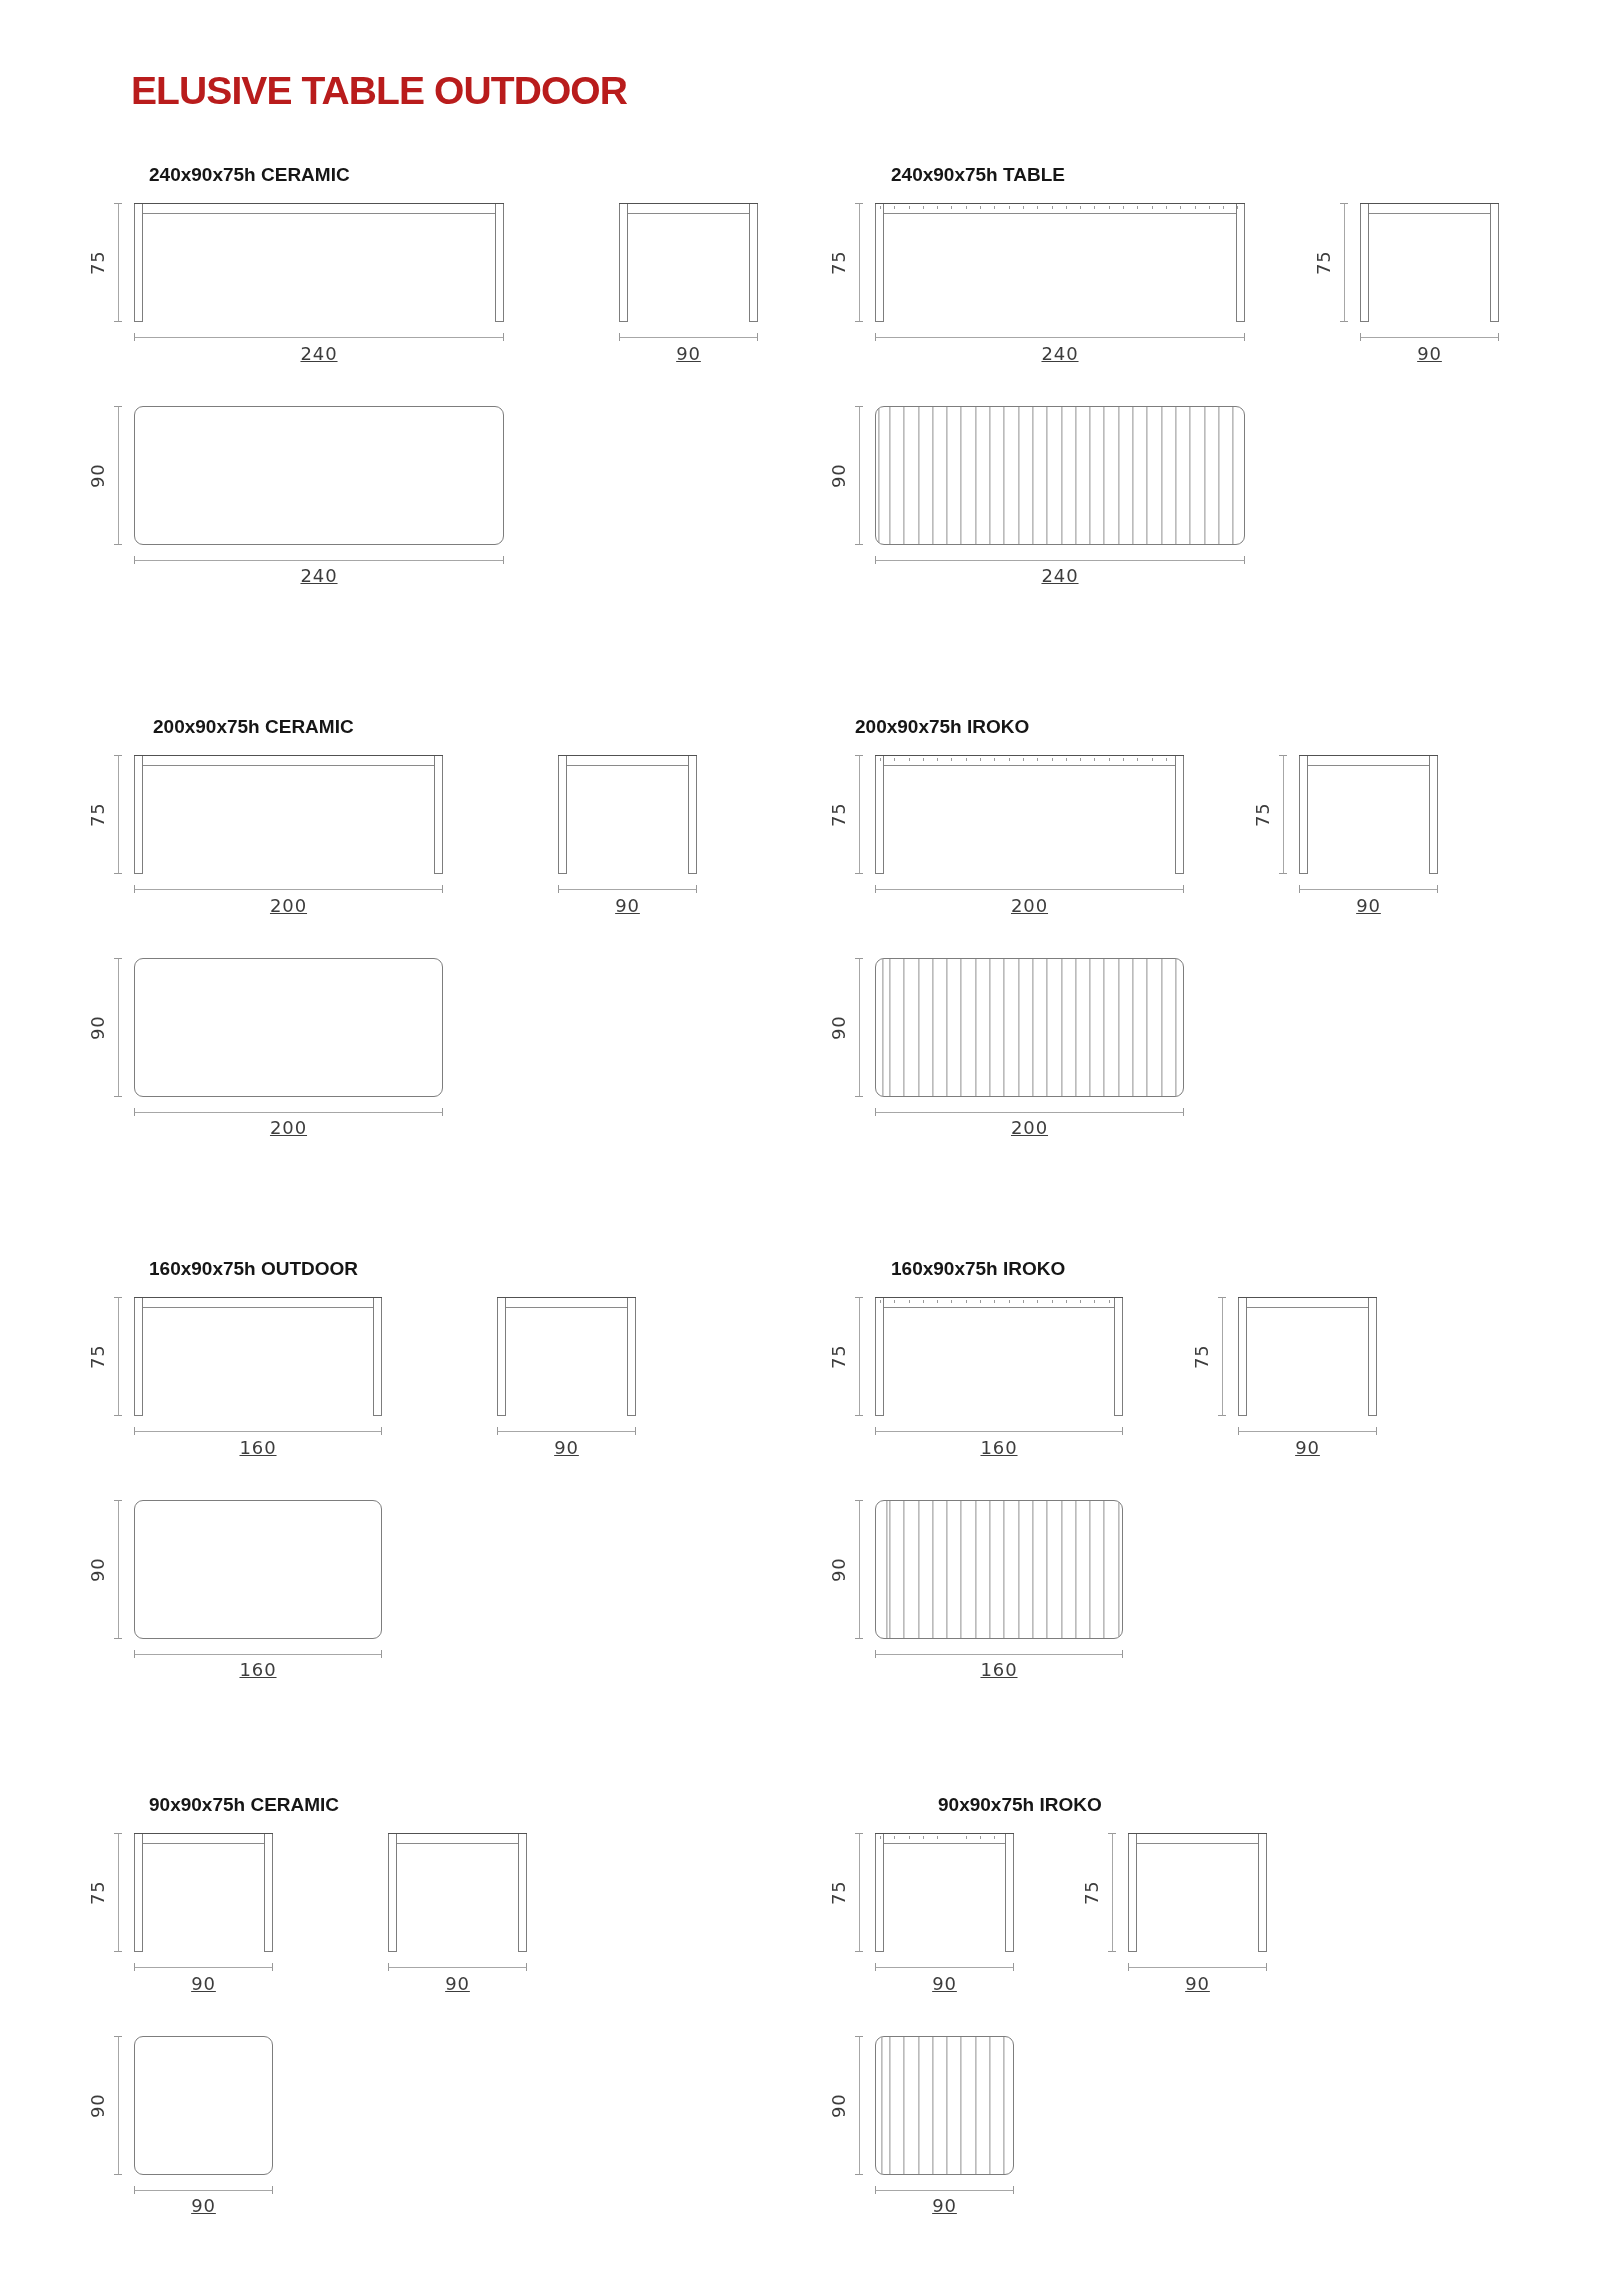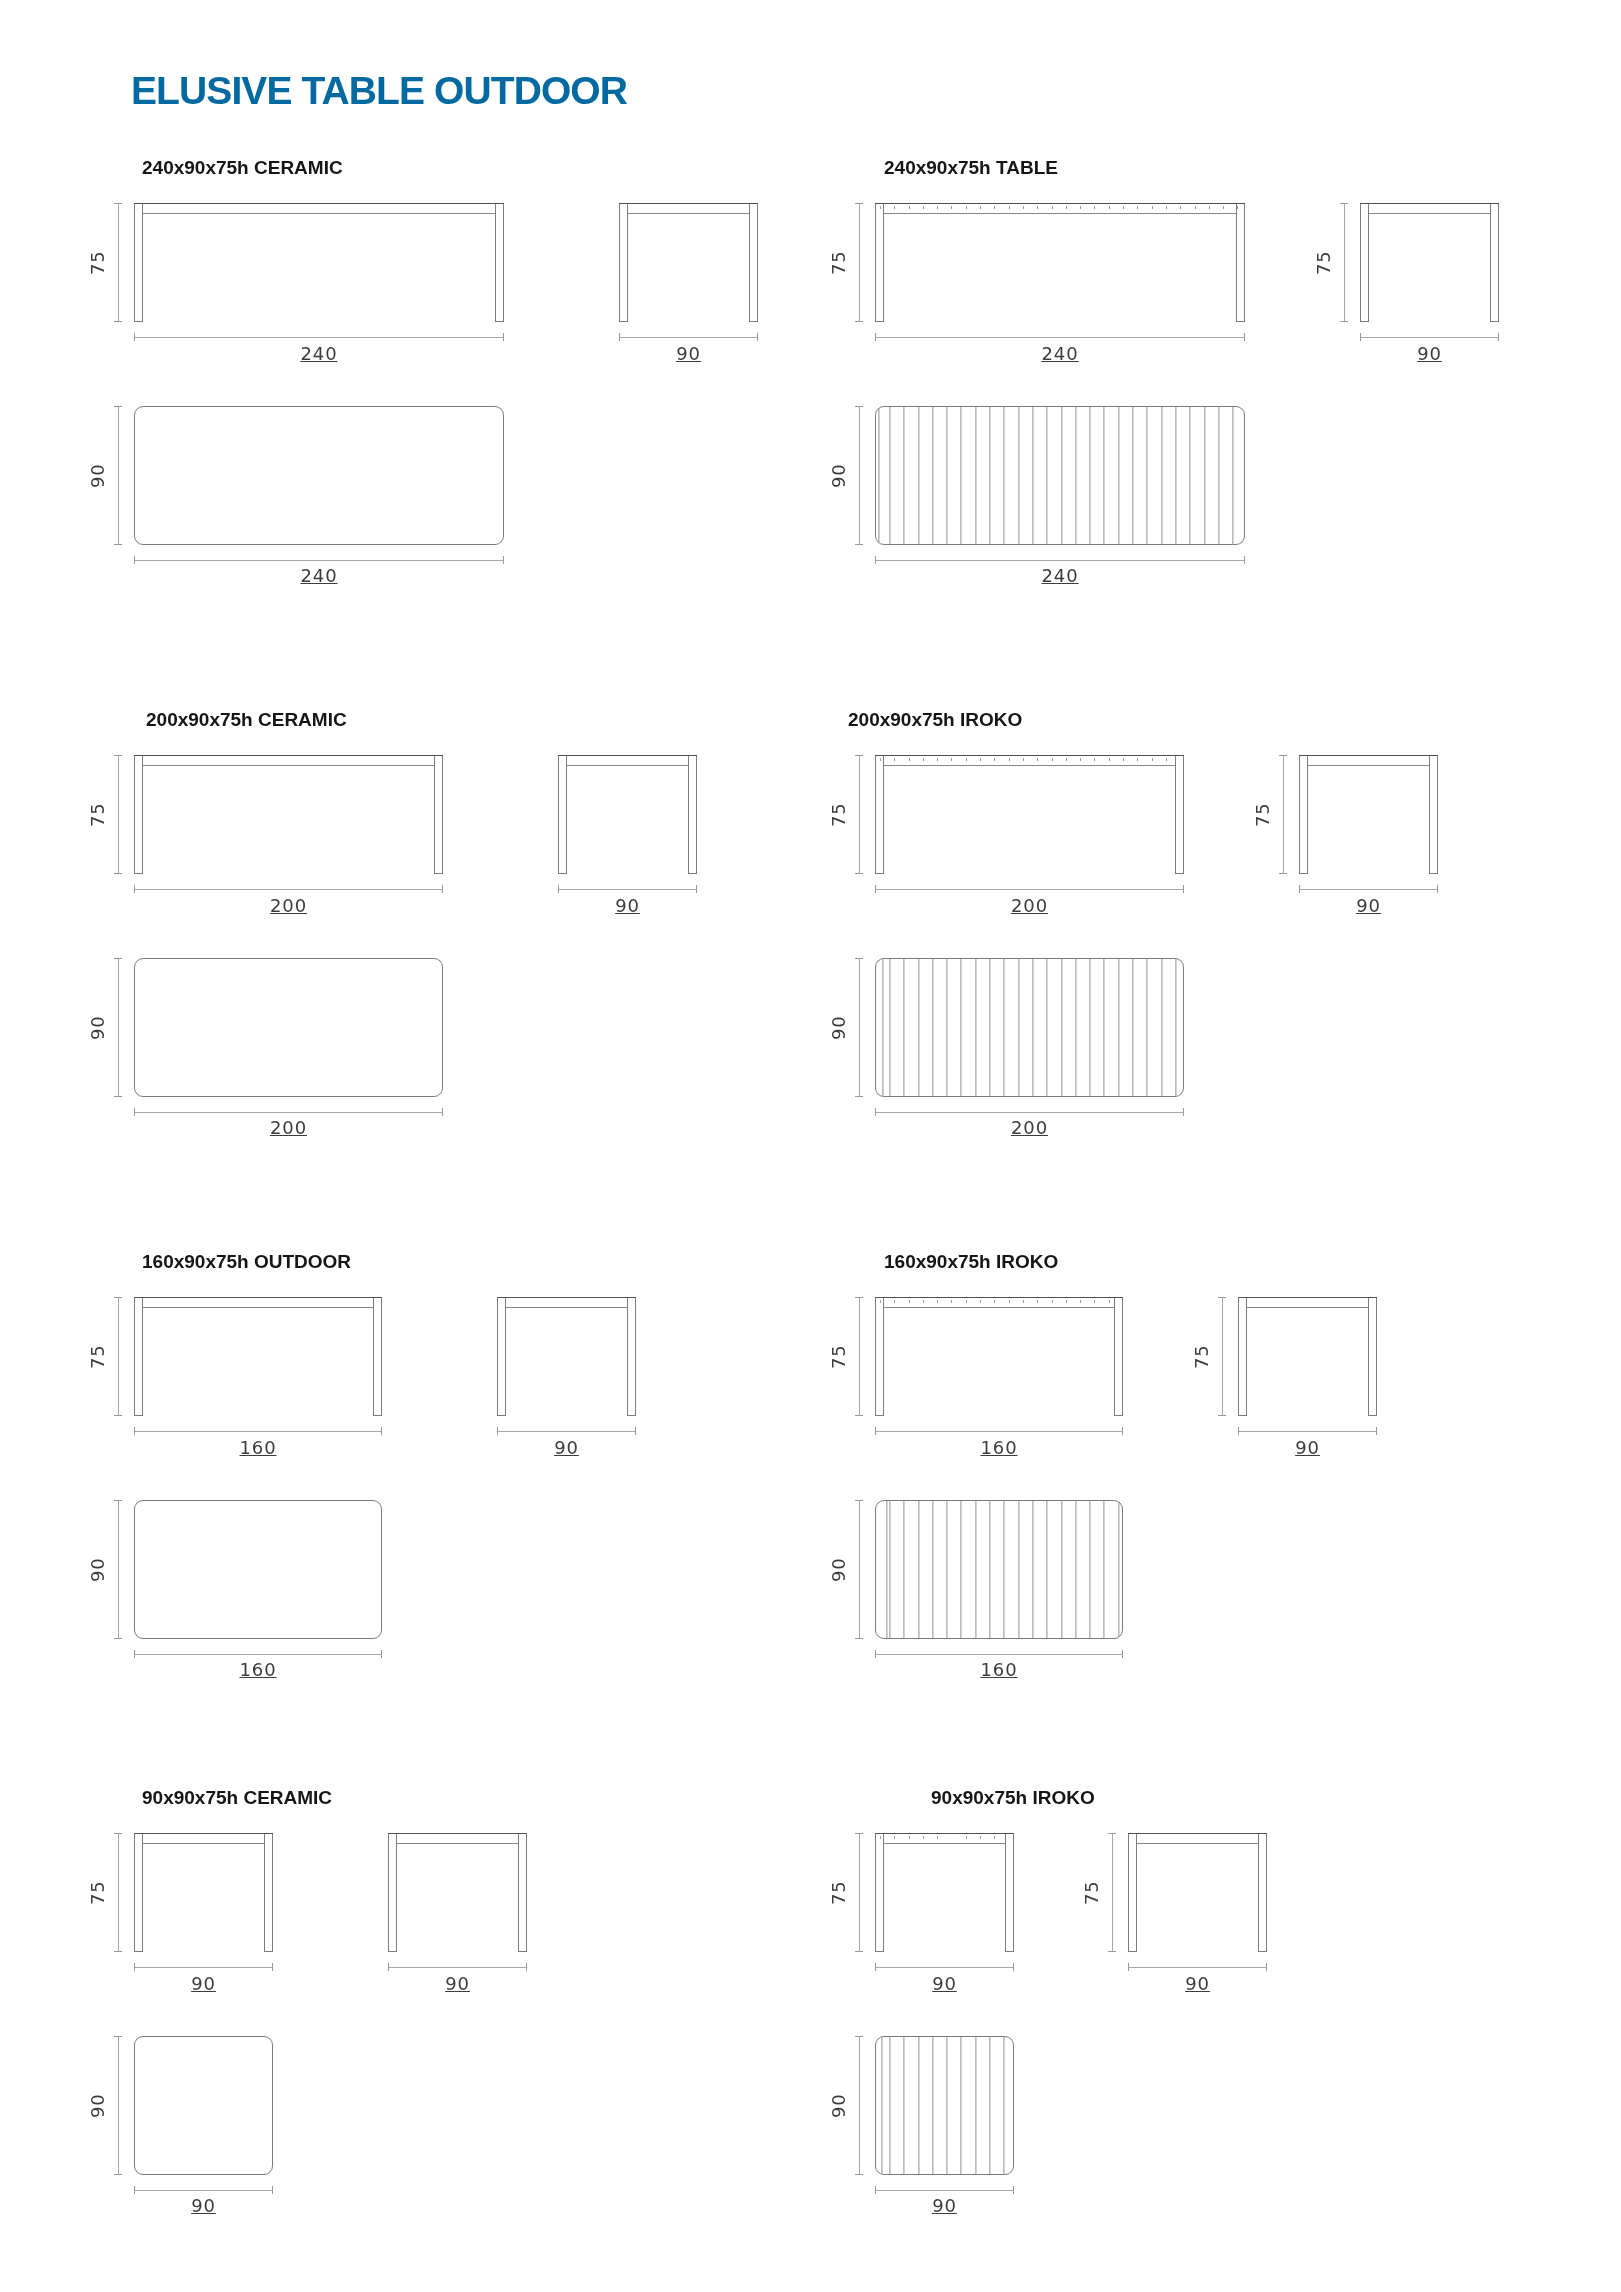--- a/index.html
+++ b/index.html
@@ -1,24 +1,24 @@
 <!DOCTYPE html>
 <html style="font-size:14.3px"><head>
 <meta charset="utf-8">
 <style>
   html,body{margin:0;padding:0;background:#ffffff;}
   body{width:1622px;height:2293px;position:relative;overflow:hidden;
        font-family:"Liberation Sans",sans-serif;}
 
   .page-title{position:absolute;left:131px;top:43px;
-    font:700 39px "Liberation Sans",sans-serif;letter-spacing:-0.9px;color:#0369a1;}
+    font:700 39px "Liberation Sans",sans-serif;letter-spacing:-0.9px;color:#b91c1c;}
 
   .size-block{position:absolute;left:0;width:1622px;height:502px;}
 
-  .hdr{position:absolute;top:0;margin:9px;
+  .hdr{position:absolute;top:0;margin:16px;
     font:700 19px "Liberation Sans",sans-serif;color:#161616;letter-spacing:0;}
 
   
   .fv{position:absolute;top:55px;height:179px;}
   .slab{position:absolute;left:0;right:0;top:0;height:9.9px;
         border-top:1.8px solid #515151;box-sizing:border-box;}
   .slab-bottom{position:absolute;left:8px;right:8px;top:9.9px;height:0.9px;background:#8a8a8a;}
   .ticks{position:absolute;left:5.4px;right:5.4px;top:1.8px;height:3.6px;
          background:repeating-linear-gradient(to right,#9a9a9a 0 0.9px,transparent 0.9px 14.3px);}
   .leg{position:absolute;top:0.9px;width:9px;height:118px;box-sizing:border-box;

